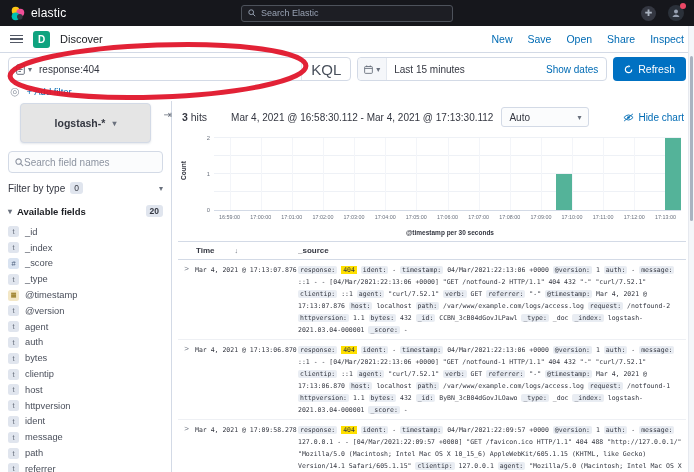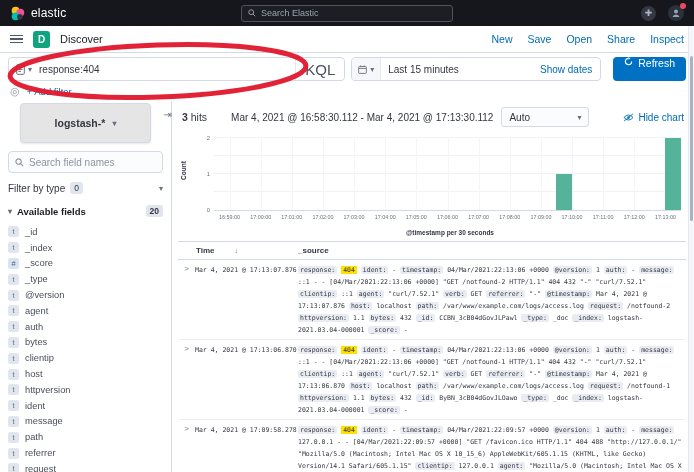--- a/index.html
+++ b/index.html
@@ -33,37 +33,37 @@
   .querybar { padding:4px 8px 0 8px; }
   .query-row { display:flex; gap:6px; height:24px; }
   .query-group { flex:1; display:flex; align-items:center; border:1px solid #d3dae6; border-radius:4px; background:#fff; }
   .sq-btn { display:flex; align-items:center; gap:3px; padding:0 7px; height:100%; color:#69707d; }
   .query-text { flex:1; font-size:10px; color:#343741; }
   .kql { font-size:15px; padding:0 9px; border-left:1px solid #e3e8ef; color:#49505c; height:100%; display:flex; align-items:center; }
   .datepicker { display:flex; align-items:center; border:1px solid #d3dae6; border-radius:4px; width:250px; background:#fff; }
   .cal-seg { display:flex; align-items:center; gap:3px; padding:0 6px; background:#f5f7fa; height:100%; border-right:1px solid #e3e8ef; border-radius:4px 0 0 4px; color:#69707d; }
   .range-text { flex:1; font-size:10px; color:#343741; padding:0 7px; white-space:nowrap; }
   .show-dates { color:var(--accent); font-size:10px; padding:0 8px; white-space:nowrap; cursor:pointer; }
-  .refresh-btn { background:var(--primary); color:#fff; border:none; border-radius:4px; display:flex; gap:5px;
-    padding:0 11px; font-size:10.5px; cursor:pointer;margin-left:6px; }
+  .refresh-btn { background:var(--primary); color:#fff; border:none; border-radius:4px; display:flex; align-items:center; gap:5px;
+    padding:0 11px; font-size:10.5px; cursor:pointer; }
   .filter-row { display:flex; align-items:center; gap:7px; padding:5px 0 5px 2px; height:20px; }
   .filter-opts-icon { color:#8d94a1; font-size:11px; line-height:1; }
   .add-filter { color:var(--accent); font-size:9.5px; cursor:pointer; }
 
   
   .annotation { position:absolute; left:3px; top:40px; z-index:50; pointer-events:none; }
 
   
   .content { display:flex; height:371px; }
   .sidebar { width:172px; border-right:1px solid #d3dae6; padding:2px 8px 0 8px; position:relative; flex:none; }
   .index-btn { height:40px; margin-right:12px; border:1px solid #d3dae6; border-radius:4px; background:#e5e5e5;
     display:flex; align-items:center; justify-content:center; gap:7px; font-size:10.5px; font-weight:bold; color:#343741;
     box-shadow:0 1px 2px rgba(152,162,179,.25); cursor:pointer;margin-left:12px; }
   .collapse-icon { position:absolute; right:-1px; top:8px; color:#69707d; font-size:10px; cursor:pointer; }
-  .field-search { height:22px; border:1px solid #d3dae6; border-radius:4px; display:flex; align-items:center; gap:5px;
+  .field-search { height:22px; border:1px solid #d3dae6; border-radius:4px; display:flex; align-items:center; 
     padding:0 6px; color:#8d94a1; font-size:10px; margin:8px 0; background:#fbfcfd; }
   .filter-type { display:flex; align-items:center; gap:5px; font-size:10px; color:#343741; padding:1px 0 7px 0; }
   .count-badge { background:#e0e5ee; color:#343741; border-radius:3px; font-size:8.5px; padding:0 4px; line-height:12px; }
   .chev { color:#69707d; font-size:8px; }
   .af-header { display:flex; align-items:center; gap:5px; font-size:9.5px; font-weight:bold; color:#1a1c21; padding:4px 0 7px 0; }
   .ml-auto { margin-left:auto; }
   .field-item { display:flex; align-items:center; gap:6px; height:15.8px; font-size:9.3px; color:#4a4f5b; cursor:pointer; }
   .ficon { width:11px; height:11px; border-radius:2.5px; background:#e0e5ee; color:#69707d; font-size:7.5px;
     display:flex; align-items:center; justify-content:center; font-style:normal; flex:none; }
   .ficon.date { background:#f3e7c6; color:#8a6a0a; font-size:6.5px; }
@@ -235,20 +235,24 @@
           <i class="ficon string">t</i>
           <span>_index</span>
         </div>
         <div class="field-item">
           <i class="ficon number">#</i>
           <span>_score</span>
         </div>
         <div class="field-item">
           <i class="ficon string">t</i>
           <span>_type</span>
+        </div>
+        <div class="field-item">
+          <i class="ficon date">▦</i>
+          <span>@timestamp</span>
         </div>
         <div class="field-item">
           <i class="ficon string">t</i>
           <span>@version</span>
         </div>
         <div class="field-item">
           <i class="ficon string">t</i>
           <span>agent</span>
         </div>
         <div class="field-item">

